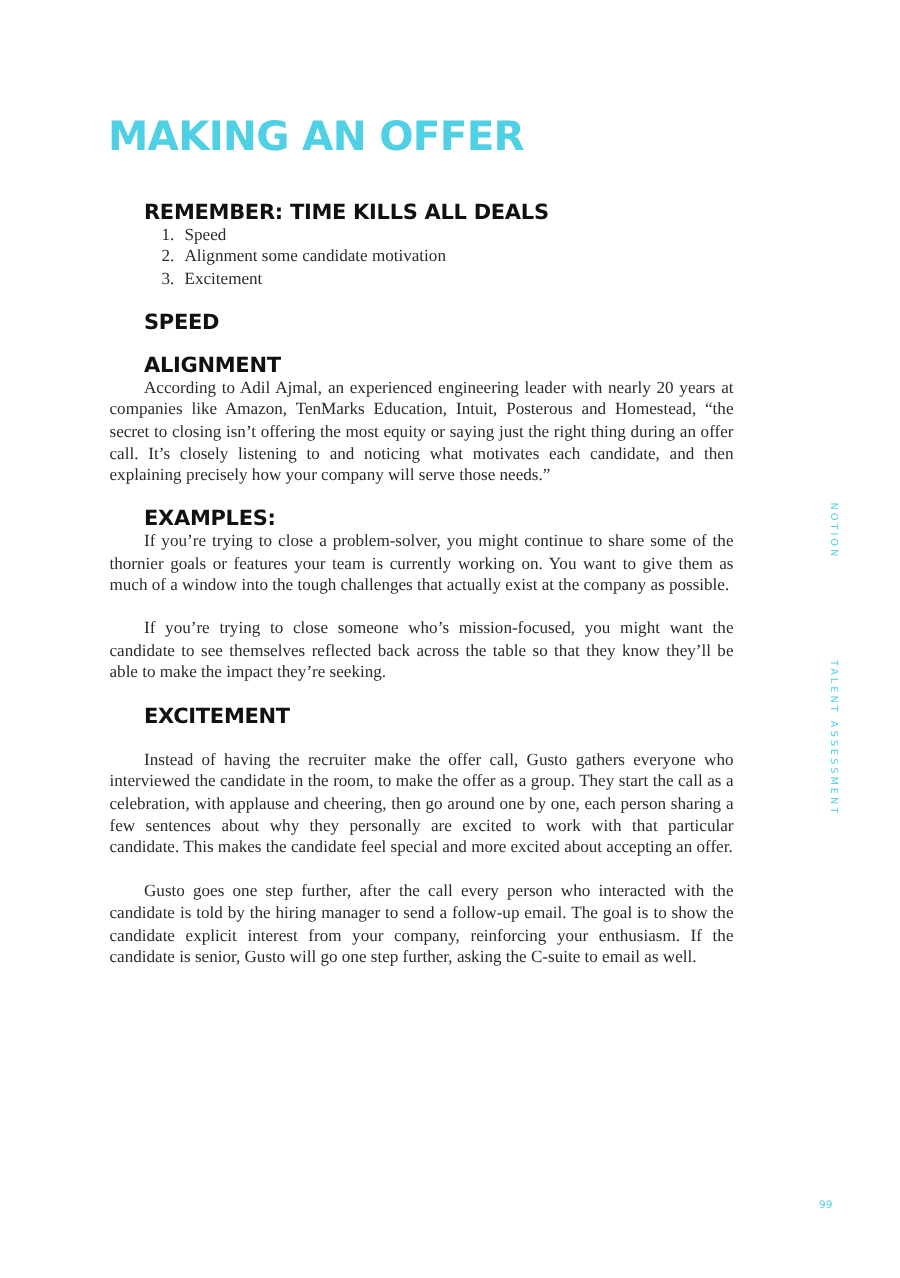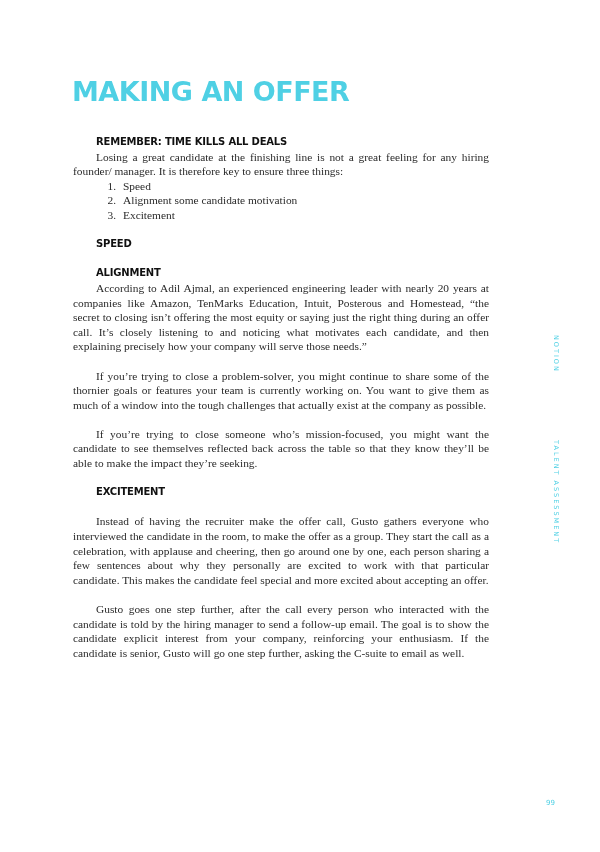--- a/index.html
+++ b/index.html
@@ -1,49 +1,49 @@
 <!DOCTYPE html>
 <html><head>
 <meta charset="utf-8">
 <style>
   html, body { margin:0; padding:0; background:#ffffff; }
   body { width:600px; height:852px; position:relative; overflow:hidden; font-family:"Liberation Serif", serif; color:#2a2a2a; }
   .title { position:absolute; left:72px; top:76px; margin:0; font-family:"DejaVu Sans", sans-serif; font-weight:bold; font-size:27px; color:#4fd0e4; letter-spacing:-0.5px;text-align:right; }
   .content { position:absolute; left:73px; top:135px; width:416px; font-size:11.4px; line-height:14.6px; }
-  .h { font-family:"DejaVu Sans", sans-serif; font-weight:bold; font-size:10px; color:#111; margin:0 0 0 23px; letter-spacing:-0.2px; }
+  .h { font-family:"DejaVu Sans", sans-serif; font-weight:bold; font-size:14px; color:#111; margin:0 0 0 23px; letter-spacing:-0.2px; }
   p { margin:0; text-align:justify; text-indent:23px; }
   .gap { height:14.6px; }
   ol { margin:0; padding-left:46px; }
   ol li { padding-left:4px; }
   .side { position:absolute; left:552px; top:335px; writing-mode:vertical-rl; font-family:"DejaVu Sans", sans-serif; font-size:6.5px; letter-spacing:2px; color:#4fd0e4; }
   .side2 { top:440px; }
   .pagenum { position:absolute; left:546px; top:799px; font-family:"DejaVu Sans", sans-serif; font-size:7px; color:#4fd0e4; font-weight:normal; }
 </style>
 </head>
 <body>
 
 <h1 class="title">MAKING AN OFFER</h1>
 
 <div class="content">
   <div class="h">REMEMBER: TIME KILLS ALL DEALS</div>
-  <p>Losing a great candidate at the finishing line is not a great feeling for any hiring founder/ manager. It is therefore key to ensure three things:</p>
   <ol>
     <li>Speed</li>
     <li>Alignment some candidate motivation</li>
     <li>Excitement</li>
   </ol>
   <div class="gap"></div>
 
   <div class="h">SPEED</div>
   <div class="gap"></div>
 
   <div class="h">ALIGNMENT</div>
   <p>According to Adil Ajmal, an experienced engineering leader with nearly 20 years at companies like Amazon, TenMarks Education, Intuit, Posterous and Homestead, “the secret to closing isn’t offering the most equity or saying just the right thing during an offer call. It’s closely listening to and noticing what motivates each candidate, and then explaining precisely how your company will serve those needs.”</p>
   <div class="gap"></div>
 
+  <div class="h">EXAMPLES:</div>
   <p>If you’re trying to close a problem-solver, you might continue to share some of the thornier goals or features your team is currently working on. You want to give them as much of a window into the tough challenges that actually exist at the company as possible.</p>
   <div class="gap"></div>
   <p>If you’re trying to close someone who’s mission-focused, you might want the candidate to see themselves reflected back across the table so that they know they’ll be able to make the impact they’re seeking.</p>
   <div class="gap"></div>
 
   <div class="h">EXCITEMENT</div>
   <div class="gap"></div>
   <p>Instead of having the recruiter make the offer call, Gusto gathers everyone who interviewed the candidate in the room, to make the offer as a group. They start the call as a celebration, with applause and cheering, then go around one by one, each person sharing a few sentences about why they personally are excited to work with that particular candidate. This makes the candidate feel special and more excited about accepting an offer.</p>
   <div class="gap"></div>
   <p>Gusto goes one step further, after the call every person who interacted with the candidate is told by the hiring manager to send a follow-up email. The goal is to show the candidate explicit interest from your company, reinforcing your enthusiasm. If the candidate is senior, Gusto will go one step further, asking the C-suite to email as well.</p>

